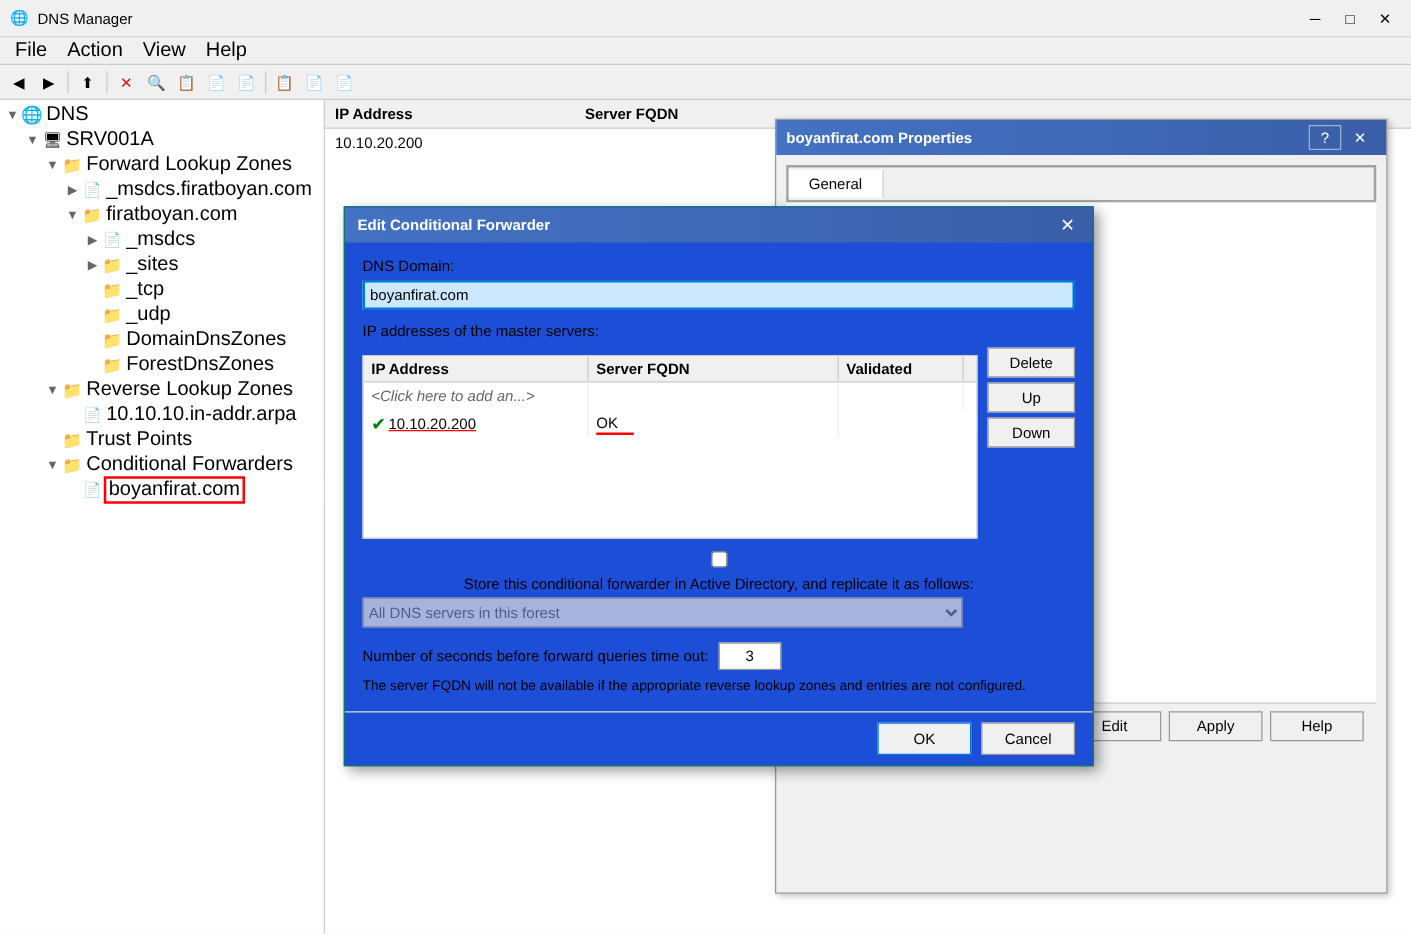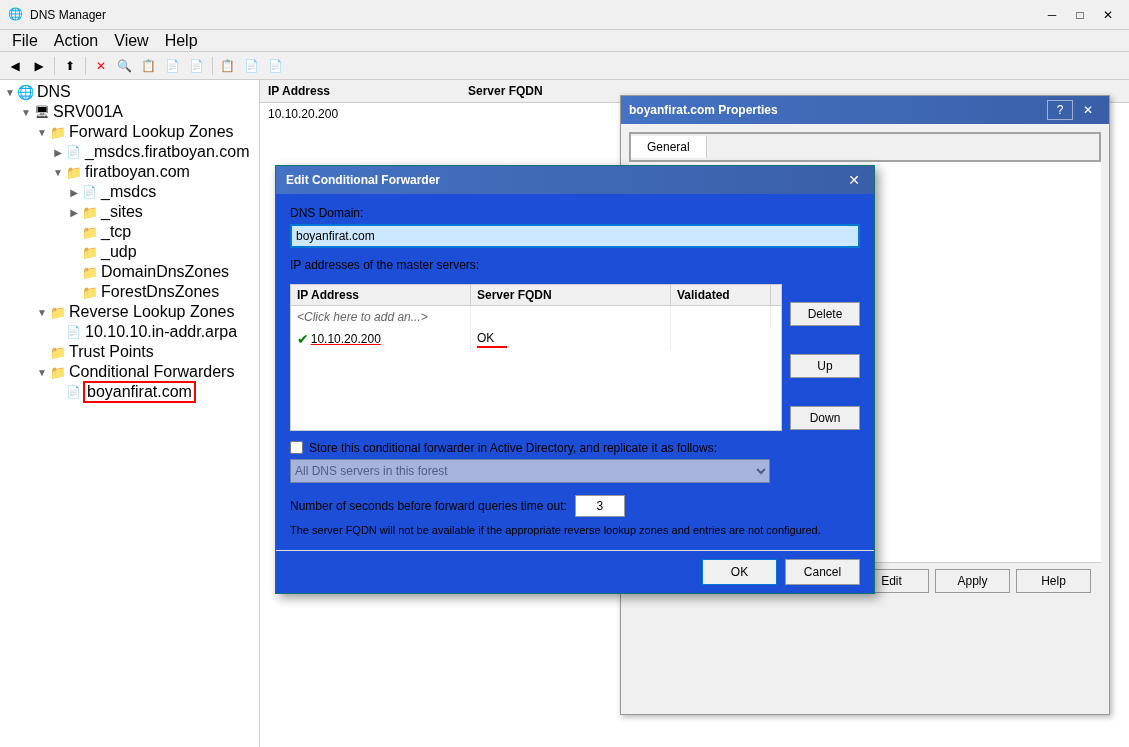--- a/index.html
+++ b/index.html
@@ -62,26 +62,26 @@
     
     .ip-table-container { border: 1px solid #ccc; background: white; margin-top: 6px; }
     .ip-table-header { display: grid; grid-template-columns: 180px 200px 100px; background: #f0f0f0; border-bottom: 1px solid #ccc; }
     .ip-table-header-cell { font-size: 12px; padding: 3px 6px; font-weight: 600; border-right: 1px solid #ccc; }
     .ip-table-row { display: grid; grid-template-columns: 180px 200px 100px; height: 22px; align-items: center; }
     .ip-table-cell { font-size: 12px; padding: 2px 6px; border-right: 1px solid #eee; height: 100%; display: flex; align-items: center; }
     .ip-table-cell.clickhere { color: #666; font-style: italic; }
     .green-check { color: green; font-size: 14px; }
 
     .side-btns { display: flex; flex-direction: column; gap: 4px; margin-left: 8px; }
-    .side-btn { width: 70px; height: 24px; background: #f0f0f0; border: 1px solid #999; cursor: pointer; font-size: 12px; margin-top: 24px; }
+    .side-btn { width: 70px; height: 24px; background: #f0f0f0; border: 1px solid #999; cursor: pointer; font-size: 12px; }
     .side-btn:disabled { color: #aaa; cursor: default; }
 
     .table-and-btns { display: flex; align-items: flex-start; margin-top: 6px; }
 
-    .checkbox-row { display: flex; align-items: flex-start; gap: 6px; margin-top: 10px; }
+    .checkbox-row { display: flex; align-items: center; gap: 6px; margin-top: 10px; flex-direction: column; }
     .modal-checkbox { width: 13px; height: 13px; cursor: pointer; }
     .modal-select { width: 480px; height: 24px; background: #e0e0e0; border: 1px solid #999; font-size: 12px; color: #666; margin-top: 4px; cursor: not-allowed; }
 
     .timeout-row { display: flex; align-items: center; gap: 8px; margin-top: 12px; }
     .timeout-input { width: 50px; height: 22px; border: 1px solid #999; background: white; font-size: 12px; padding: 2px 4px; text-align: center; }
     .modal-note { font-size: 11px; color: #000; margin-top: 6px; line-height: 1.4; max-width: 560px; }
 
     .modal-footer { display: flex; justify-content: flex-end; gap: 8px; padding: 8px 14px; border-top: 1px solid #ddd; }
     .modal-footer-btn { width: 75px; height: 26px; background: #f0f0f0; border: 1px solid #999; cursor: pointer; font-size: 12px; }
     .modal-footer-btn.primary { border-color: #0078d7; }

